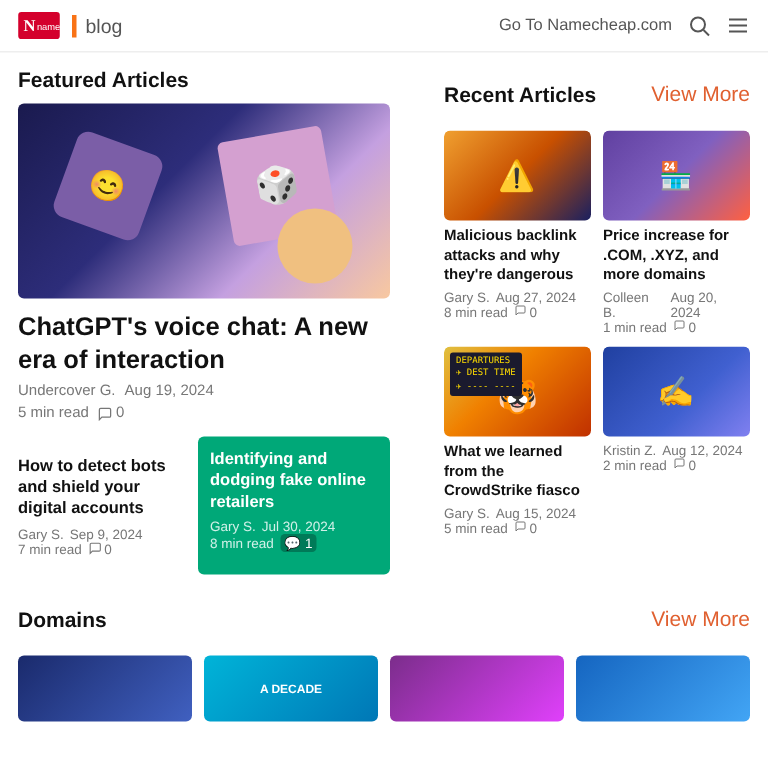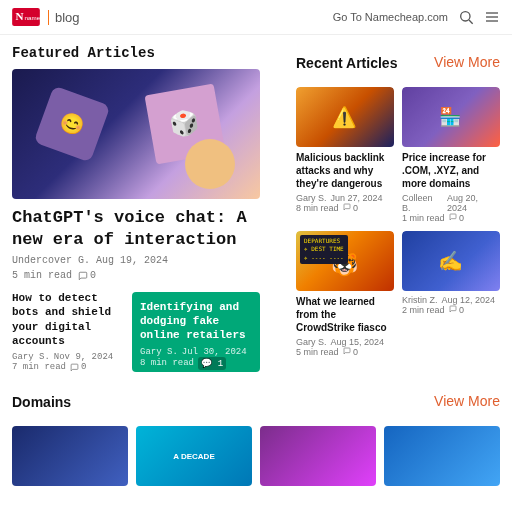--- a/index.html
+++ b/index.html
@@ -27,21 +27,21 @@
       align-items: center;
       gap: 6px;
     }
     .logo-icon {
       width: 28px;
       height: 18px;
     }
     .blog-label {
       font-size: 13px;
       color: #555;
-      border-left: 1px solid #f97316;
+      border-left: 3px solid #f97316;
       padding-left: 6px;
       margin-left: 2px;
     }
     .header-right {
       display: flex;
       align-items: center;
       gap: 10px;
     }
     .goto-link {
       font-size: 11px;
@@ -62,21 +62,20 @@
 
     
     .two-col {
       display: flex;
       gap: 16px;
     }
 
     
     .featured-col {
       flex: 0 0 248px;
-      font-family: Liberation Mono, monospace;
     }
     .section-title {
       font-size: 14px;
       font-weight: 700;
       margin: 10px 0 8px;
       color: #111;
     }
     .featured-hero-img {
       width: 100%;
       height: 130px;
@@ -163,21 +162,21 @@
       font-size: 9px;
       color: #777;
       display: flex;
       align-items: center;
       gap: 4px;
     }
     .feat-small-card {
       background: #00a878;
       border-radius: 4px;
       padding: 8px;
-      height: 80px;
+      height: 92px;
     }
     .feat-small-card .feat-small-title {
       color: #fff;
       font-size: 11px;
     }
     .feat-small-card .feat-small-meta {
       color: #d0f0e8;
     }
     .feat-small-card .comment-badge {
       background: #007a58;
@@ -281,21 +280,21 @@
     .domains-section {
       margin-top: 12px;
     }
     .domains-thumbs {
       display: flex;
       gap: 8px;
       margin-top: 6px;
     }
     .domain-thumb {
       flex: 1;
-      height: 60px;
+      height: 44px;
       border-radius: 4px;
       overflow: hidden;
     }
     .dom-1 {
       background: linear-gradient(135deg, #1a2a6c 0%, #4060c0 100%);
     }
     .dom-2 {
       background: linear-gradient(135deg, #00b4d8 0%, #0077b6 100%);
       display: flex; align-items: center; justify-content: center;
       color: white; font-size: 8px; font-weight: bold;
@@ -359,21 +358,21 @@
           <span>0</span>
         </span>
       </div>
 
       <div class="featured-bottom">
 
         <div class="feat-small">
           <div class="feat-small-title">How to detect bots and shield your digital accounts</div>
           <div class="feat-small-meta">
             <span>Gary S.</span>
-            <span>Nov 9, 2024</span>
+            <span>Sep 9, 2024</span>
           </div>
           <div class="feat-small-meta">
             <span>7 min read</span>
             <span class="comment-icon">
               <svg width="9" height="9" viewBox="0 0 24 24" fill="none" stroke="#777" stroke-width="2">
                 <path d="M21 15a2 2 0 0 1-2 2H7l-4 4V5a2 2 0 0 1 2-2h14a2 2 0 0 1 2 2z"></path>
               </svg>
               <span>0</span>
             </span>
           </div>
@@ -403,21 +402,21 @@
 
       <div class="recent-grid">
 
         <div class="recent-card">
           <div class="recent-thumb thumb-1">
             <span>⚠️</span>
           </div>
           <div class="recent-card-title">Malicious backlink attacks and why they're dangerous</div>
           <div class="recent-card-meta">
             <span>Gary S.</span>
-            <span>Jun 27, 2024</span>
+            <span>Aug 27, 2024</span>
           </div>
           <div class="recent-card-meta">
             <span>8 min read</span>
             <span>
               <svg width="8" height="8" viewBox="0 0 24 24" fill="none" stroke="#777" stroke-width="2">
                 <path d="M21 15a2 2 0 0 1-2 2H7l-4 4V5a2 2 0 0 1 2-2h14a2 2 0 0 1 2 2z"></path>
               </svg>
               <span>0</span>
             </span>
           </div>

